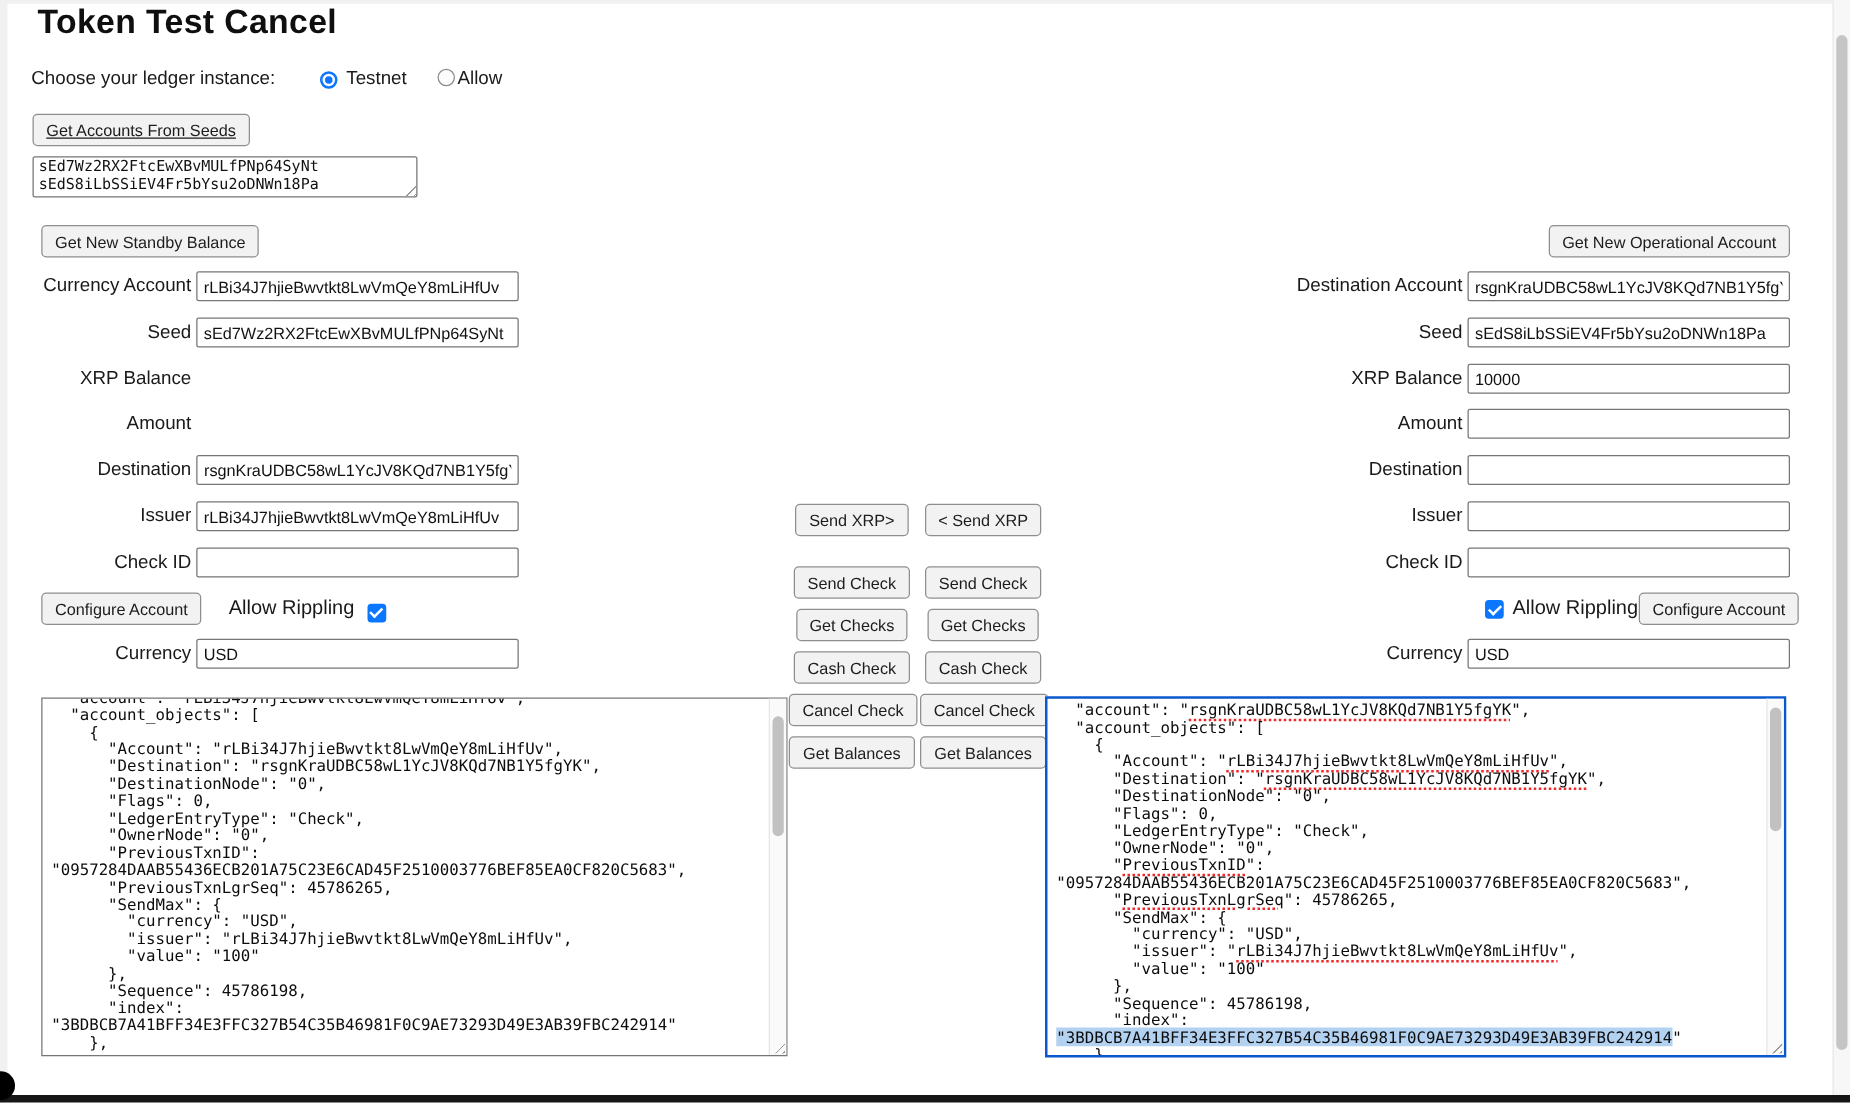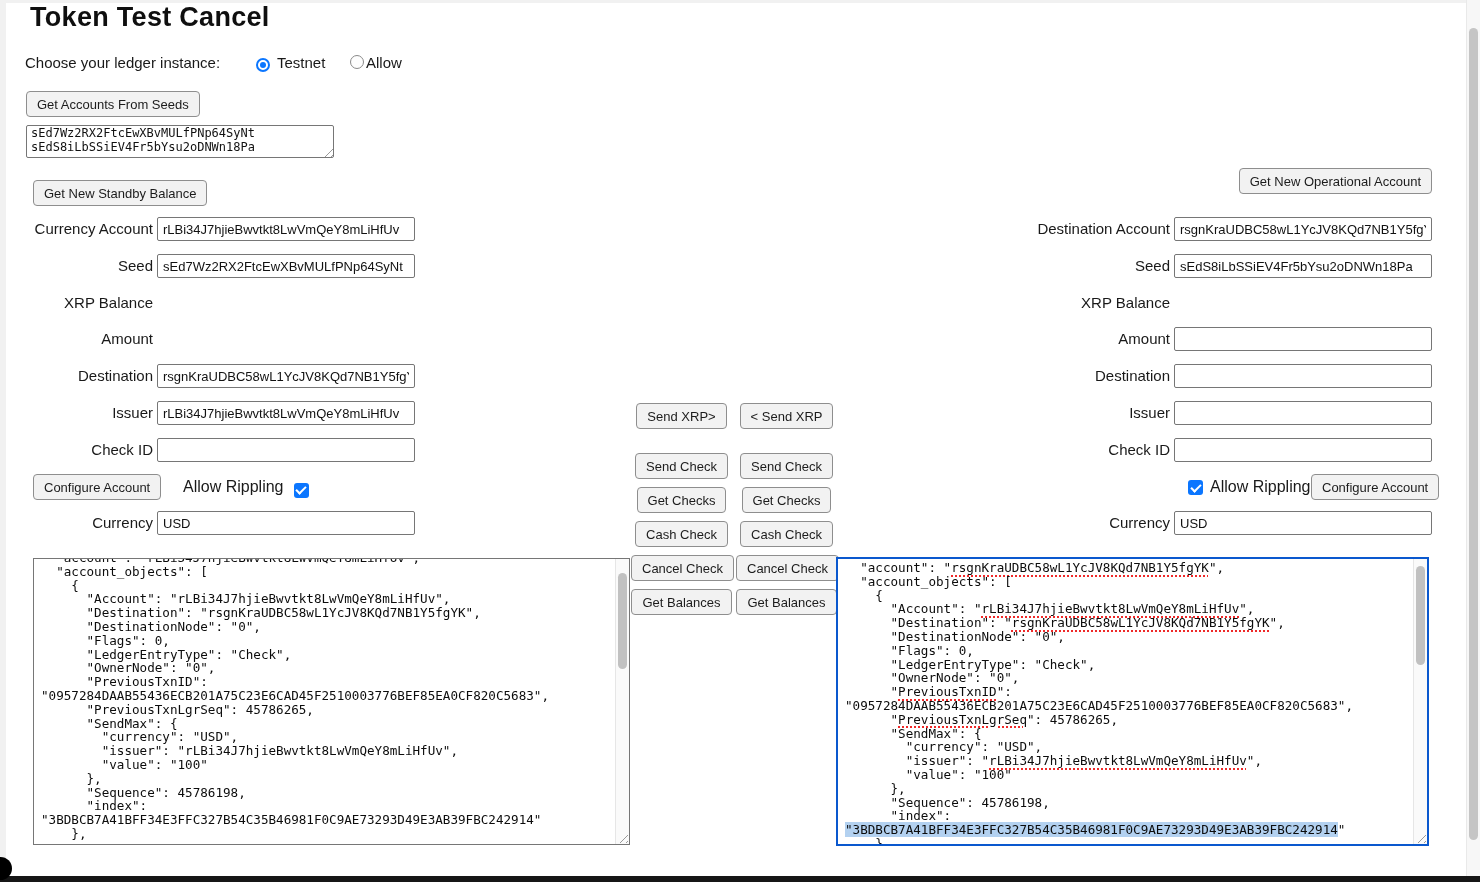--- a/index.html
+++ b/index.html
@@ -79,29 +79,29 @@
 <h1>Token Test Cancel</h1>
 
 <div class="abs" style="left:25px; top:53px; height:20px;">
   <span class="lbl15" style="position:absolute; left:0; top:1px; white-space:nowrap;">Choose your ledger instance:</span>
   <span class="radio checked abs" style="left:231px; top:2px;"></span>
   <span class="lbl15 abs" style="left:252px; top:1px; font-weight:400;">Testnet</span>
   <span class="radio unchecked abs" style="left:325px; top:2px;"></span>
   <span class="lbl15 abs" style="left:341px; top:1px; font-weight:500;">Allow</span>
 </div>
 
-<button class="ui abs" style="left:26px; top:91px;">Get Accounts From Seeds</button>
+<button class="ui abs" style="left:26px; top:91px;text-decoration:underline;">Get Accounts From Seeds</button>
 <div class="abs" id="seeds-box">
   <textarea spellcheck="false" style="">sEd7Wz2RX2FtcEwXBvMULfPNp64SyNt
 sEdS8iLbSSiEV4Fr5bYsu2oDNWn18Pa</textarea>
   <div class="grip"></div>
 </div>
 
 <button class="ui abs" style="left:33px; top:180px;">Get New Standby Balance</button>
-<button class="ui abs" style="right:48px; top:168px;margin-left:29px;">Get New Operational Account</button>
+<button class="ui abs" style="right:48px; top:180px;margin-left:29px;">Get New Operational Account</button>
 
 <div class="abs" style="left:0; top:217px; width:415px; height:24px;">
   <span class="row-label" style="width:153px;">Currency Account</span>
   <input class="ui abs" style="left: 157px;" value="rLBi34J7hjieBwvtkt8LwVmQeY8mLiHfUv">
 </div>
 <div class="abs" style="left:0; top:254px; width:415px; height:24px;">
   <span class="row-label" style="width:153px;">Seed</span>
   <input class="ui abs" style="left: 157px;" value="sEd7Wz2RX2FtcEwXBvMULfPNp64SyNt">
 </div>
 <div class="abs" style="left:0; top:291px; width:415px; height:24px;">
@@ -172,20 +172,21 @@
 <div class="abs" style="left:1014px; top:217px; width:420px; height:24px;">
   <span class="row-label" style="width:156px;">Destination Account</span>
   <input class="ui abs" style="left: 160px;" value="rsgnKraUDBC58wL1YcJV8KQd7NB1Y5fgYK">
 </div>
 <div class="abs" style="left:1014px; top:254px; width:420px; height:24px;">
   <span class="row-label" style="width:156px;">Seed</span>
   <input class="ui abs" style="left: 160px;" value="sEdS8iLbSSiEV4Fr5bYsu2oDNWn18Pa">
 </div>
 <div class="abs" style="left:1014px; top:291px; width:420px; height:24px;">
   <span class="row-label" style="width:156px;">XRP Balance</span>
+  <input class="ui abs" style="left: 160px;" value="10000">
 </div>
 <div class="abs" style="left:1014px; top:327px; width:420px; height:24px;">
   <span class="row-label" style="width:156px;">Amount</span>
   <input class="ui abs" style="left: 160px;" value="">
 </div>
 <div class="abs" style="left:1014px; top:364px; width:420px; height:24px;">
   <span class="row-label" style="width:156px;">Destination</span>
   <input class="ui abs" style="left: 160px;" value="">
 </div>
 <div class="abs" style="left:1014px; top:401px; width:420px; height:24px;">

